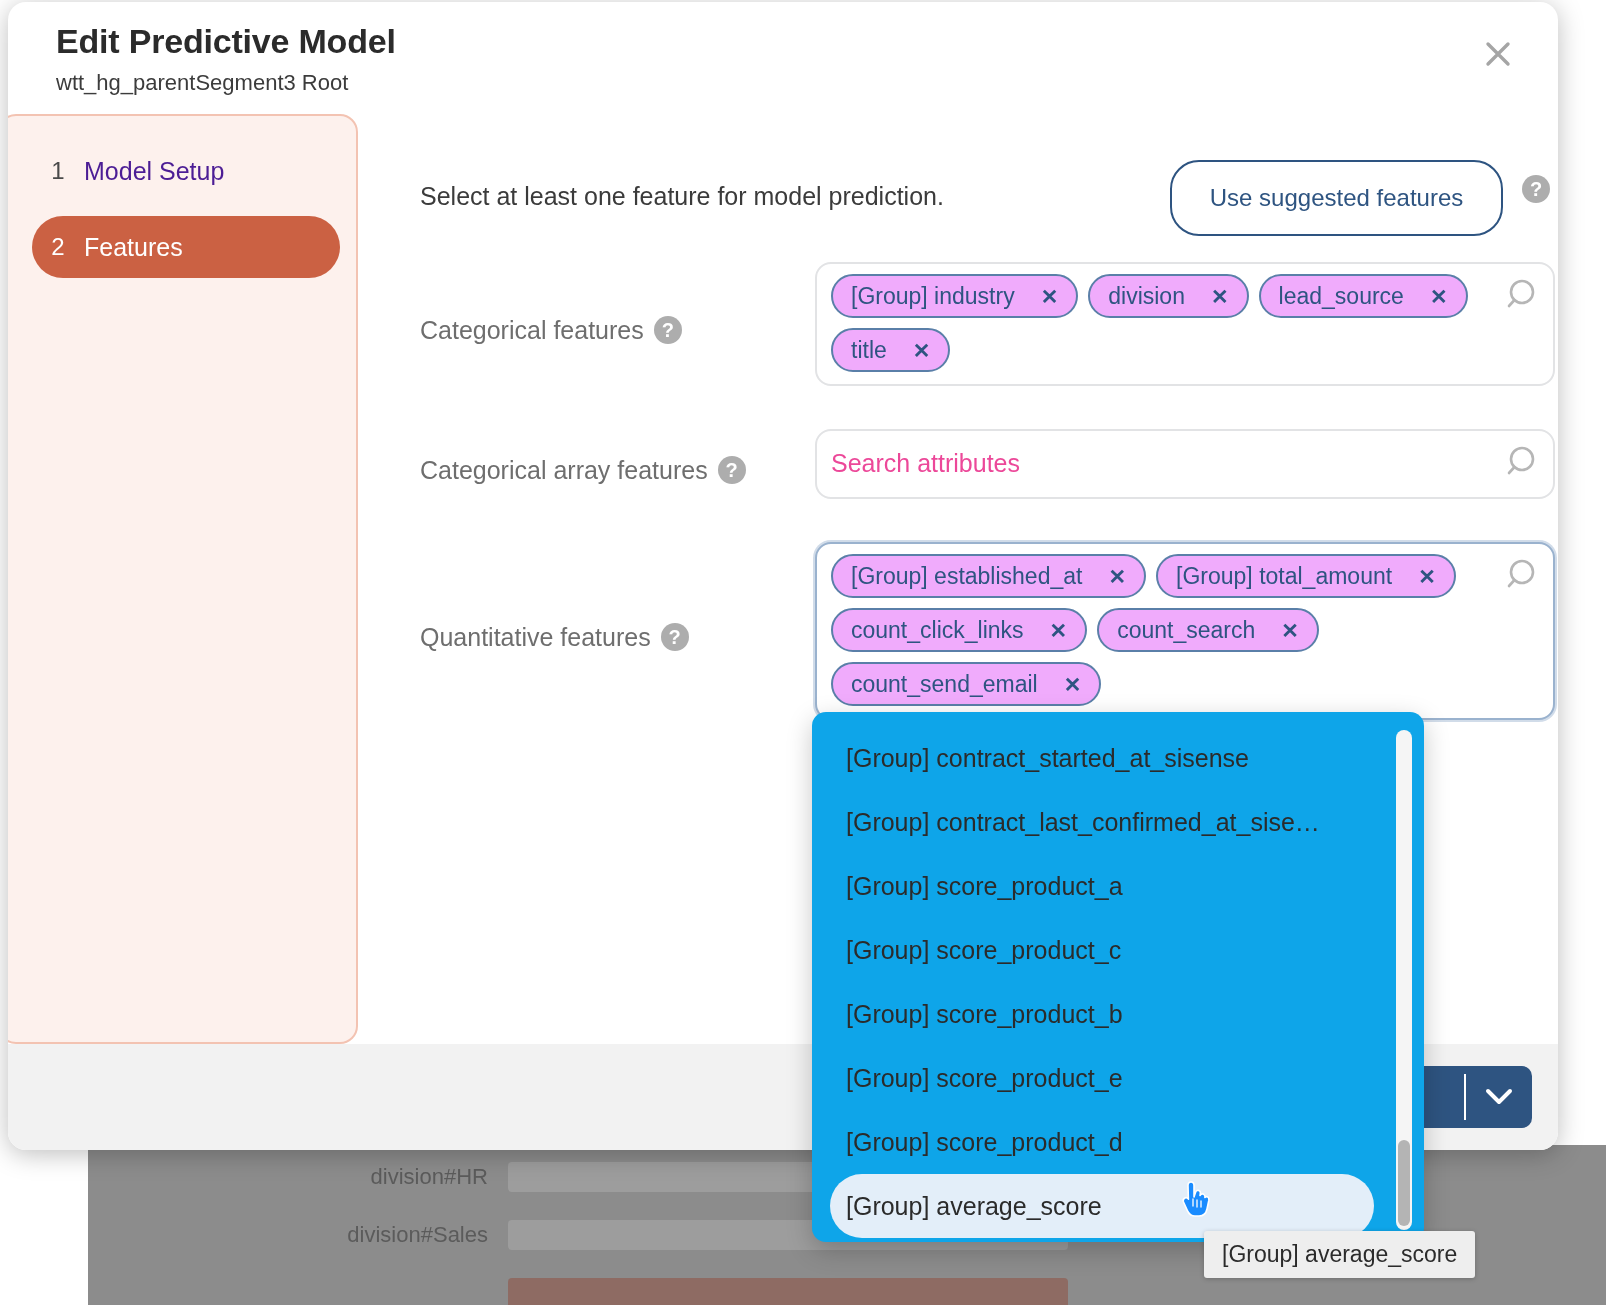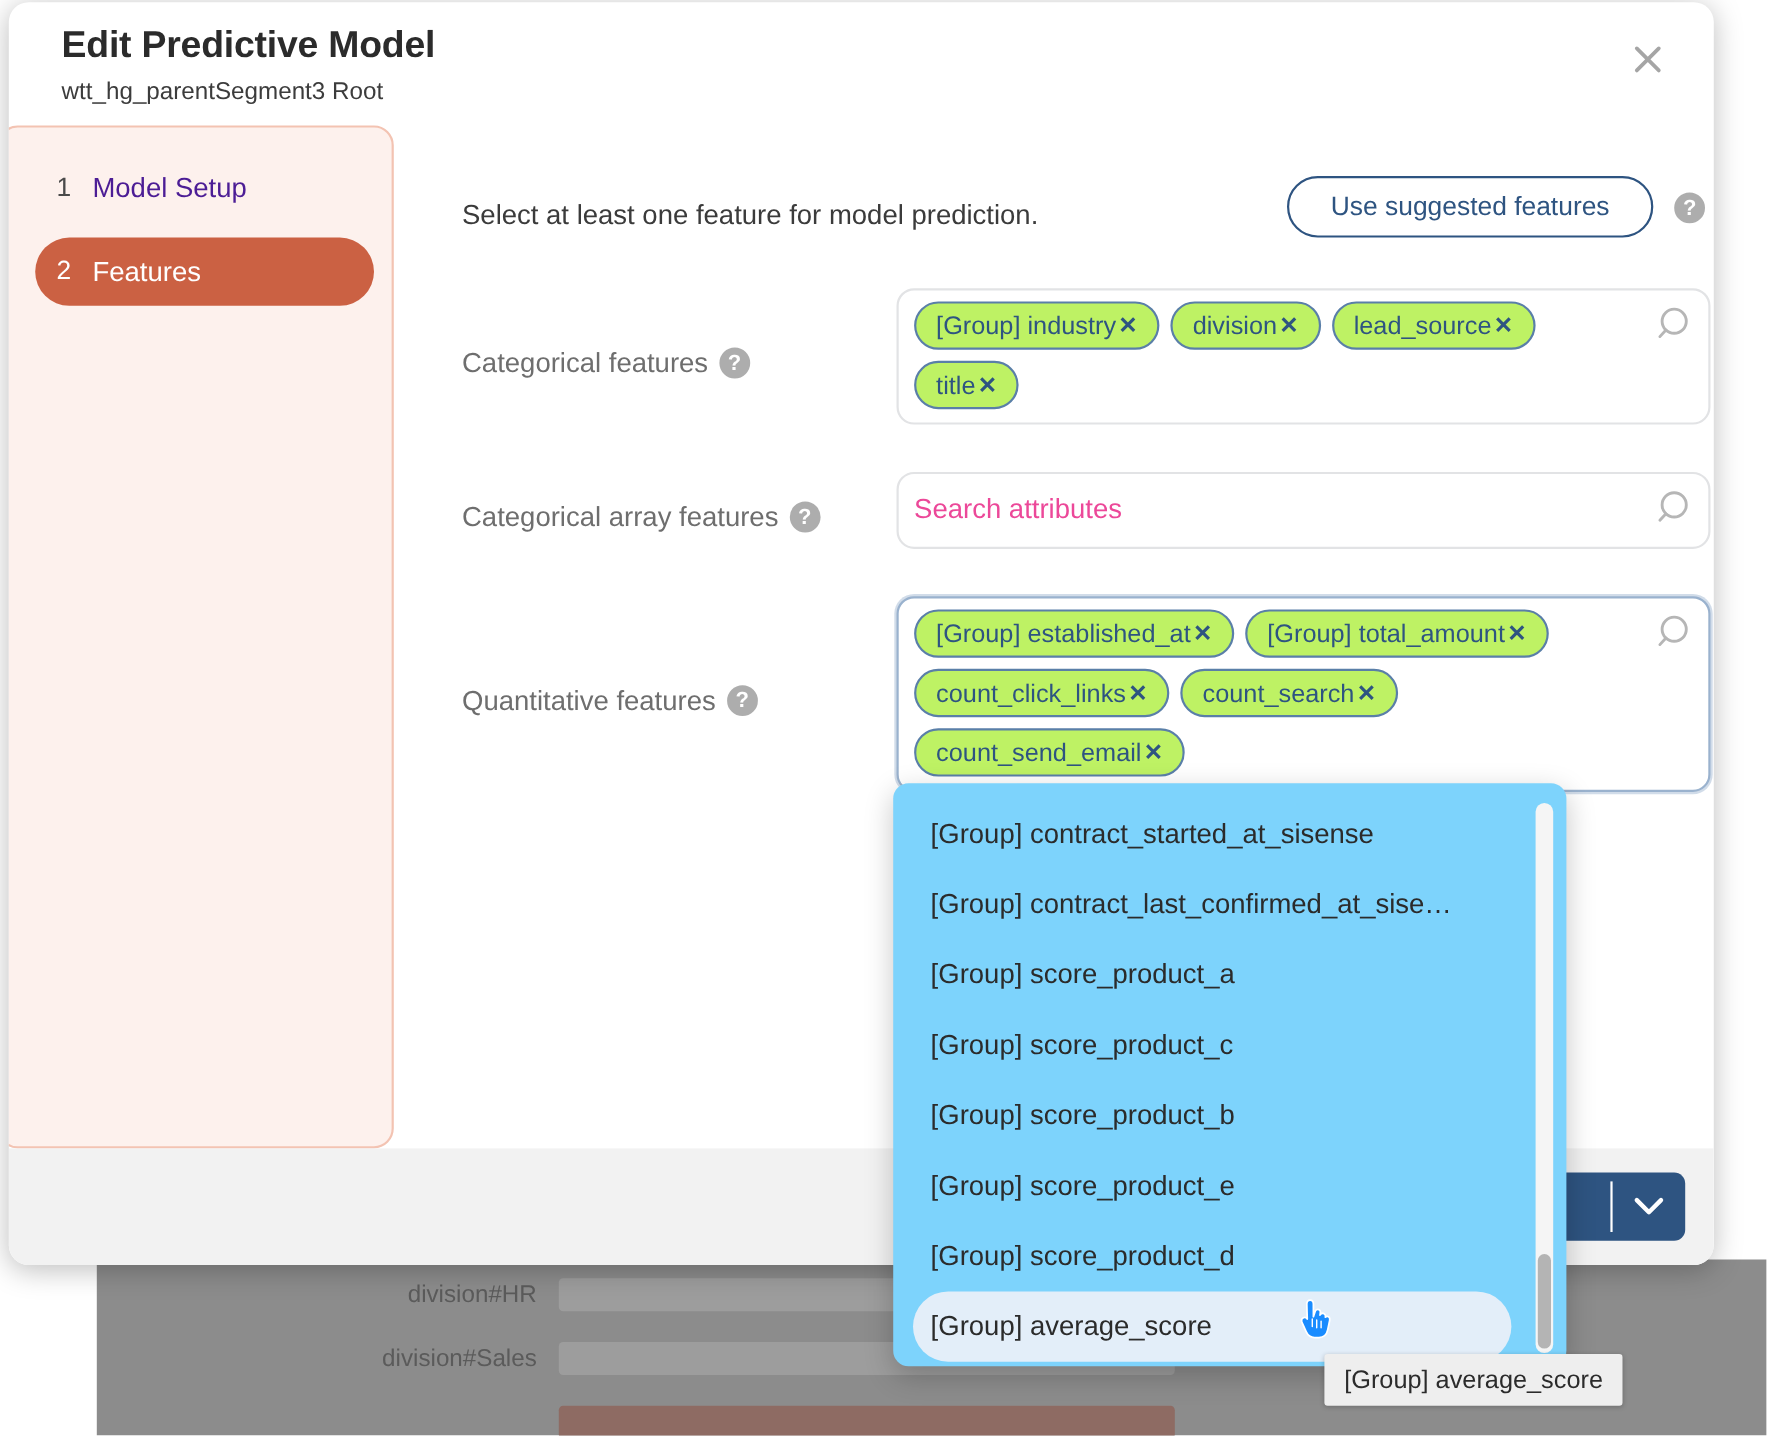--- a/index.html
+++ b/index.html
@@ -157,21 +157,21 @@
   }
   .intro-text {
     font-size: 25px;
     color: #3b3b3b;
   }
   .suggest-btn {
     position: absolute;
     left: 750px;
     top: 46px;
     width: 333px;
-    height: 56px;
+    height: 76px;
     border: 2px solid #2E5481;
     border-radius: 29px;
     background: #ffffff;
     color: #2E5481;
     font-size: 24px;
     font-family: "Liberation Sans", sans-serif;
     cursor: pointer;
     display: flex;
     align-items: center;
     justify-content: center;
@@ -227,26 +227,26 @@
     gap: 10px;
     cursor: text;
   }
   .field-box.focused {
     border: 2px solid #9AB2CE;
     box-shadow: 0 0 0 2px rgba(154,178,206,0.45);
   }
   .chip {
     display: inline-flex;
     align-items: center;
-    gap: 2px;
+    gap: 26px;
     height: 44px;
     padding: 0 18px;
     border: 2px solid #5A7FA8;
     border-radius: 22px;
-    background: #bef264;
+    background: #f0abfc;
     color: #2E5481;
     font-size: 23px;
     white-space: nowrap;
   }
   .chip .x {
     font-size: 21px;
     font-weight: bold;
     color: #2E5481;
     cursor: pointer;
     line-height: 1;
@@ -308,21 +308,21 @@
     justify-content: center;
   }
 
   
   .dropdown {
     position: absolute;
     left: 812px;
     top: 712px;
     width: 612px;
     height: 530px;
-    background: #7dd3fc;
+    background: #0ea5e9;
     border-radius: 14px;
     box-shadow: 0 8px 26px rgba(0,0,0,0.22);
     overflow: hidden;
     z-index: 40;
   }
   .dropdown-list {
     position: absolute;
     left: 0; top: 14px;
     width: 580px;
     height: 506px;

